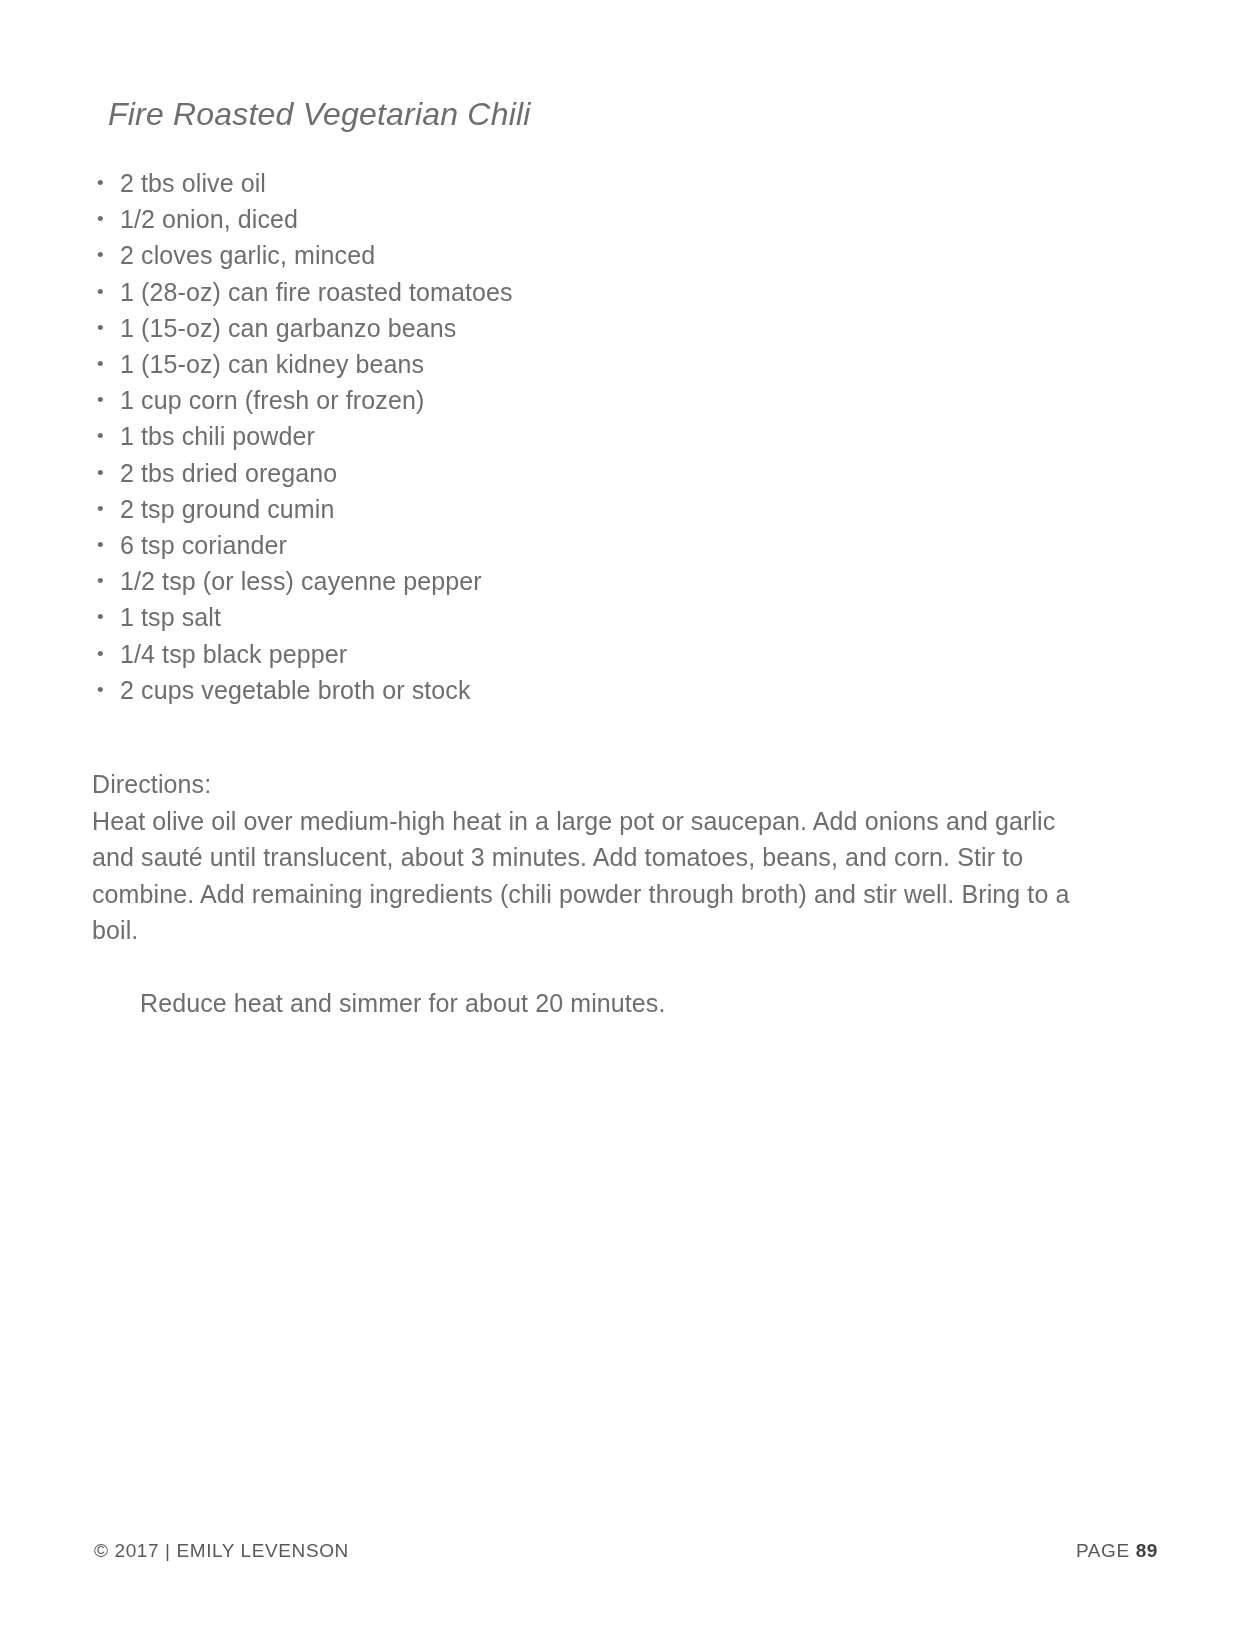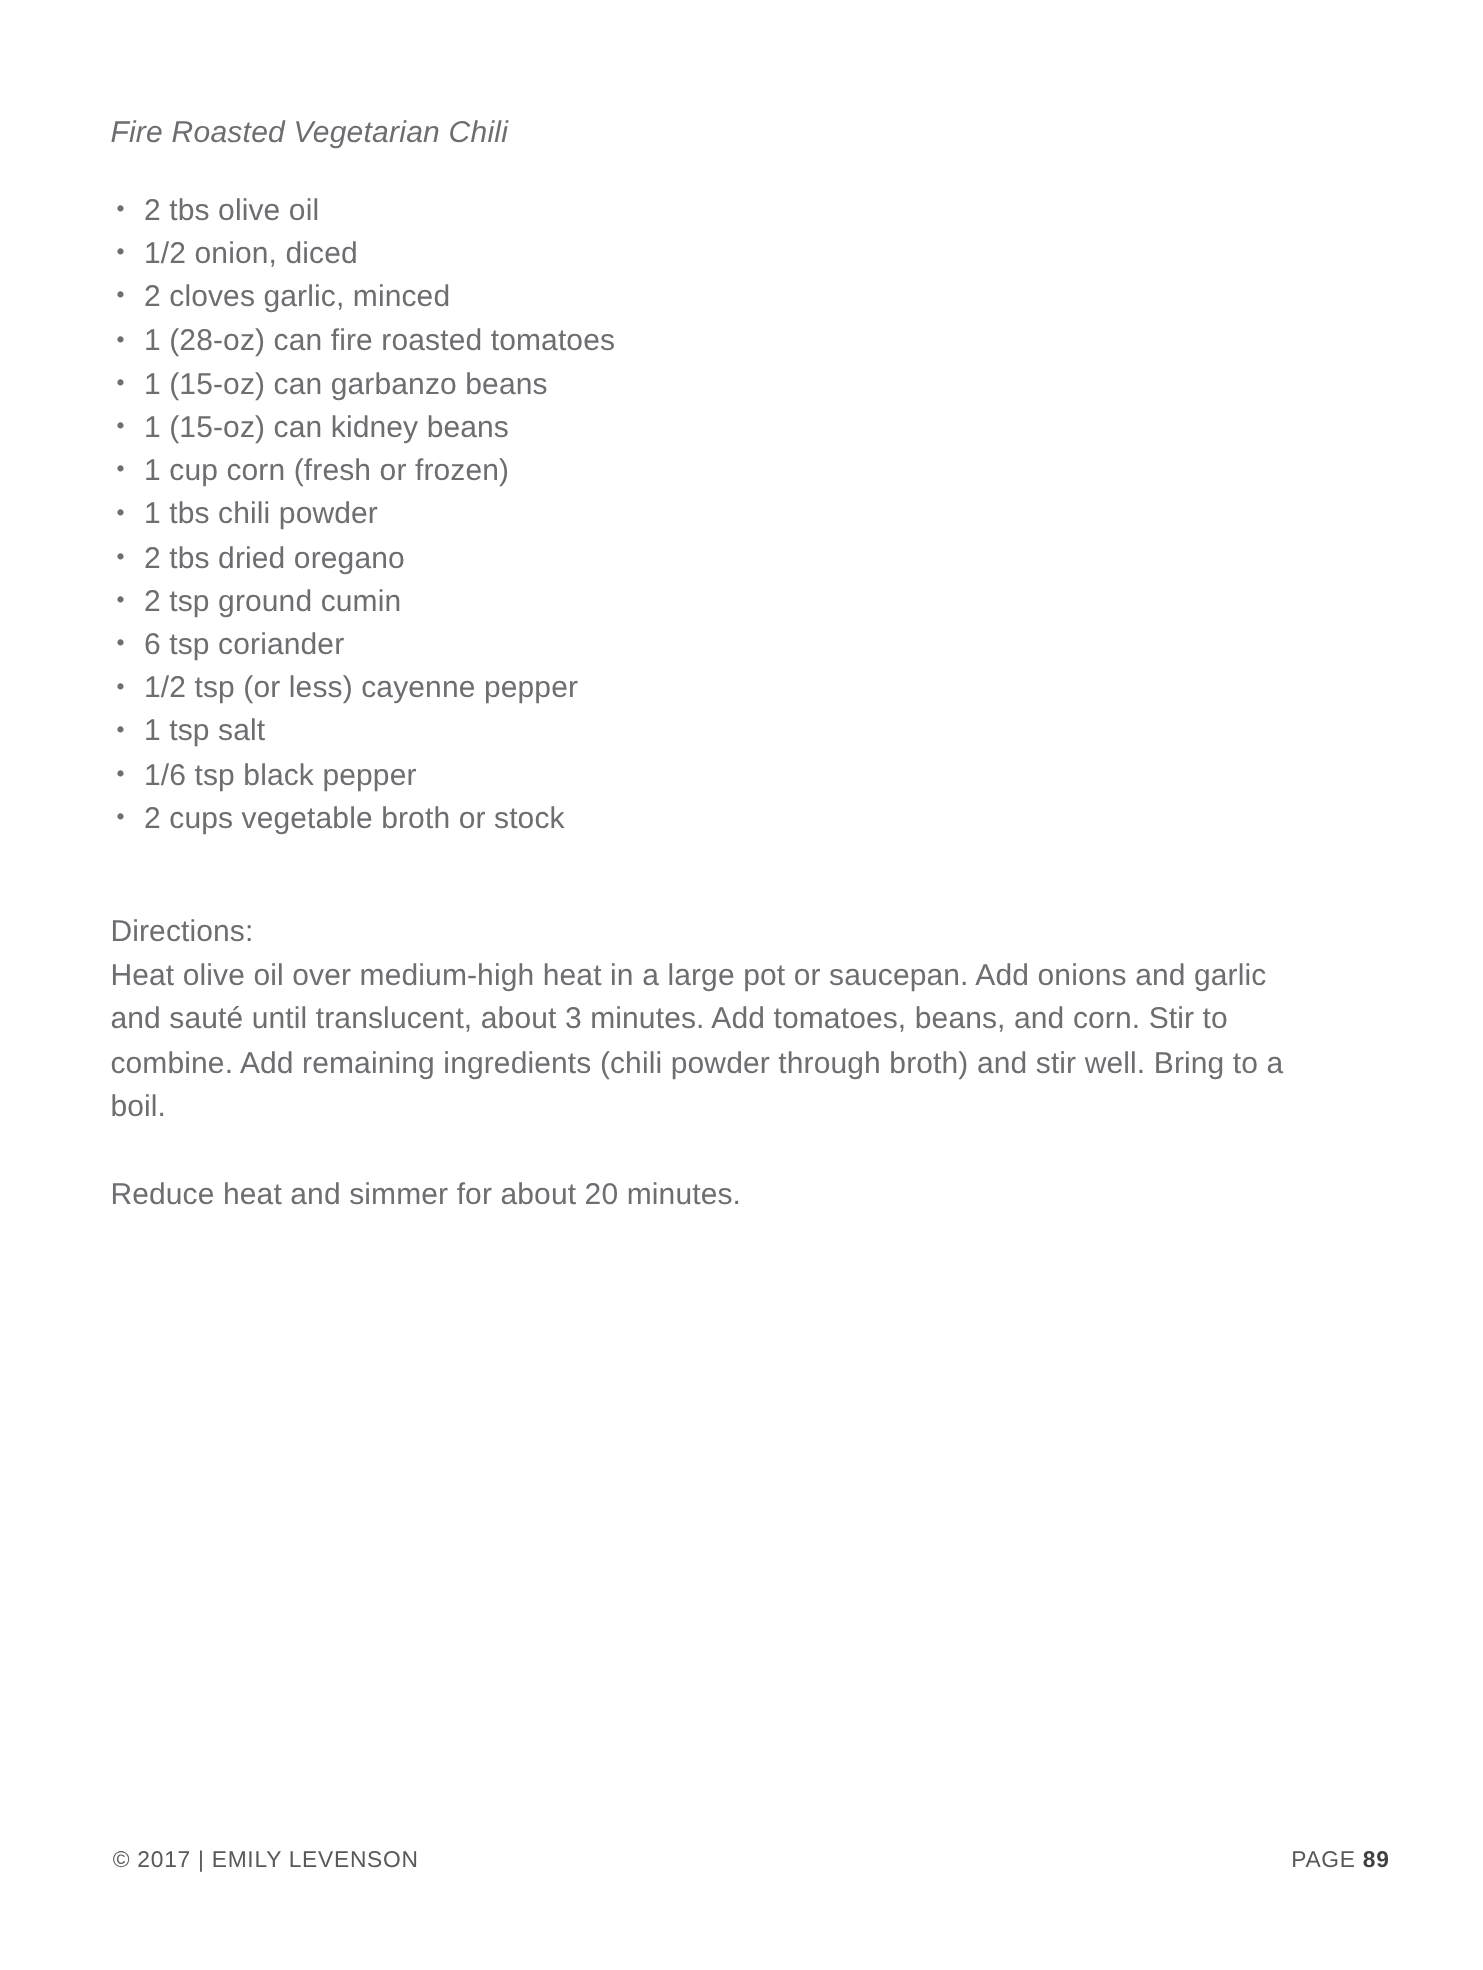--- a/index.html
+++ b/index.html
@@ -21,24 +21,24 @@
     overflow: hidden;
   }
   .content {
     position: absolute;
     left: 92px;
     top: 96px;
     width: 1010px;
   }
   .recipe-title {
     font-style: italic;
-    font-size: 25px;
+    font-size: 32px;
     color: #6d6e71;
     letter-spacing: 0.2px;
-    margin: 0 0 32px 0;
+    margin: 0 0 32px 16px;
     font-weight: normal;
   }
   ul.ingredients {
     list-style: none;
     margin: 0;
     padding: 0;
   }
   ul.ingredients li {
     position: relative;
     font-size: 25px;
@@ -68,20 +68,21 @@
   .para {
     font-size: 25px;
     line-height: 36.5px;
     color: #6d6e71;
     letter-spacing: 0.1px;
     margin: 0;
     max-width: 1000px;
   }
   .para.gap {
     margin-top: 36px;
+    margin-left: 48px;
   }
   .footer {
     position: absolute;
     left: 78px;
     right: 78px;
     bottom: 78px;
     height: 24px;
   }
   .footer-left {
     position: absolute;
@@ -122,21 +123,21 @@
       <li>1 (28-oz) can fire roasted tomatoes</li>
       <li>1 (15-oz) can garbanzo beans</li>
       <li>1 (15-oz) can kidney beans</li>
       <li>1 cup corn (fresh or frozen)</li>
       <li>1 tbs chili powder</li>
       <li>2 tbs dried oregano</li>
       <li>2 tsp ground cumin</li>
       <li>6 tsp coriander</li>
       <li>1/2 tsp (or less) cayenne pepper</li>
       <li>1 tsp salt</li>
-      <li>1/6 tsp black pepper</li>
+      <li>1/4 tsp black pepper</li>
       <li>2 cups vegetable broth or stock</li>
     </ul>
 
     <div class="directions-block">
       <div class="directions-label">Directions:</div>
       <p class="para">Heat olive oil over medium-high heat in a large pot or saucepan. Add onions and garlic and sauté until translucent, about 3 minutes. Add tomatoes, beans, and corn. Stir to combine. Add remaining ingredients (chili powder through broth) and stir well. Bring to a boil.</p>
       <p class="para gap">Reduce heat and simmer for about 20 minutes.</p>
     </div>
 
   </div>

